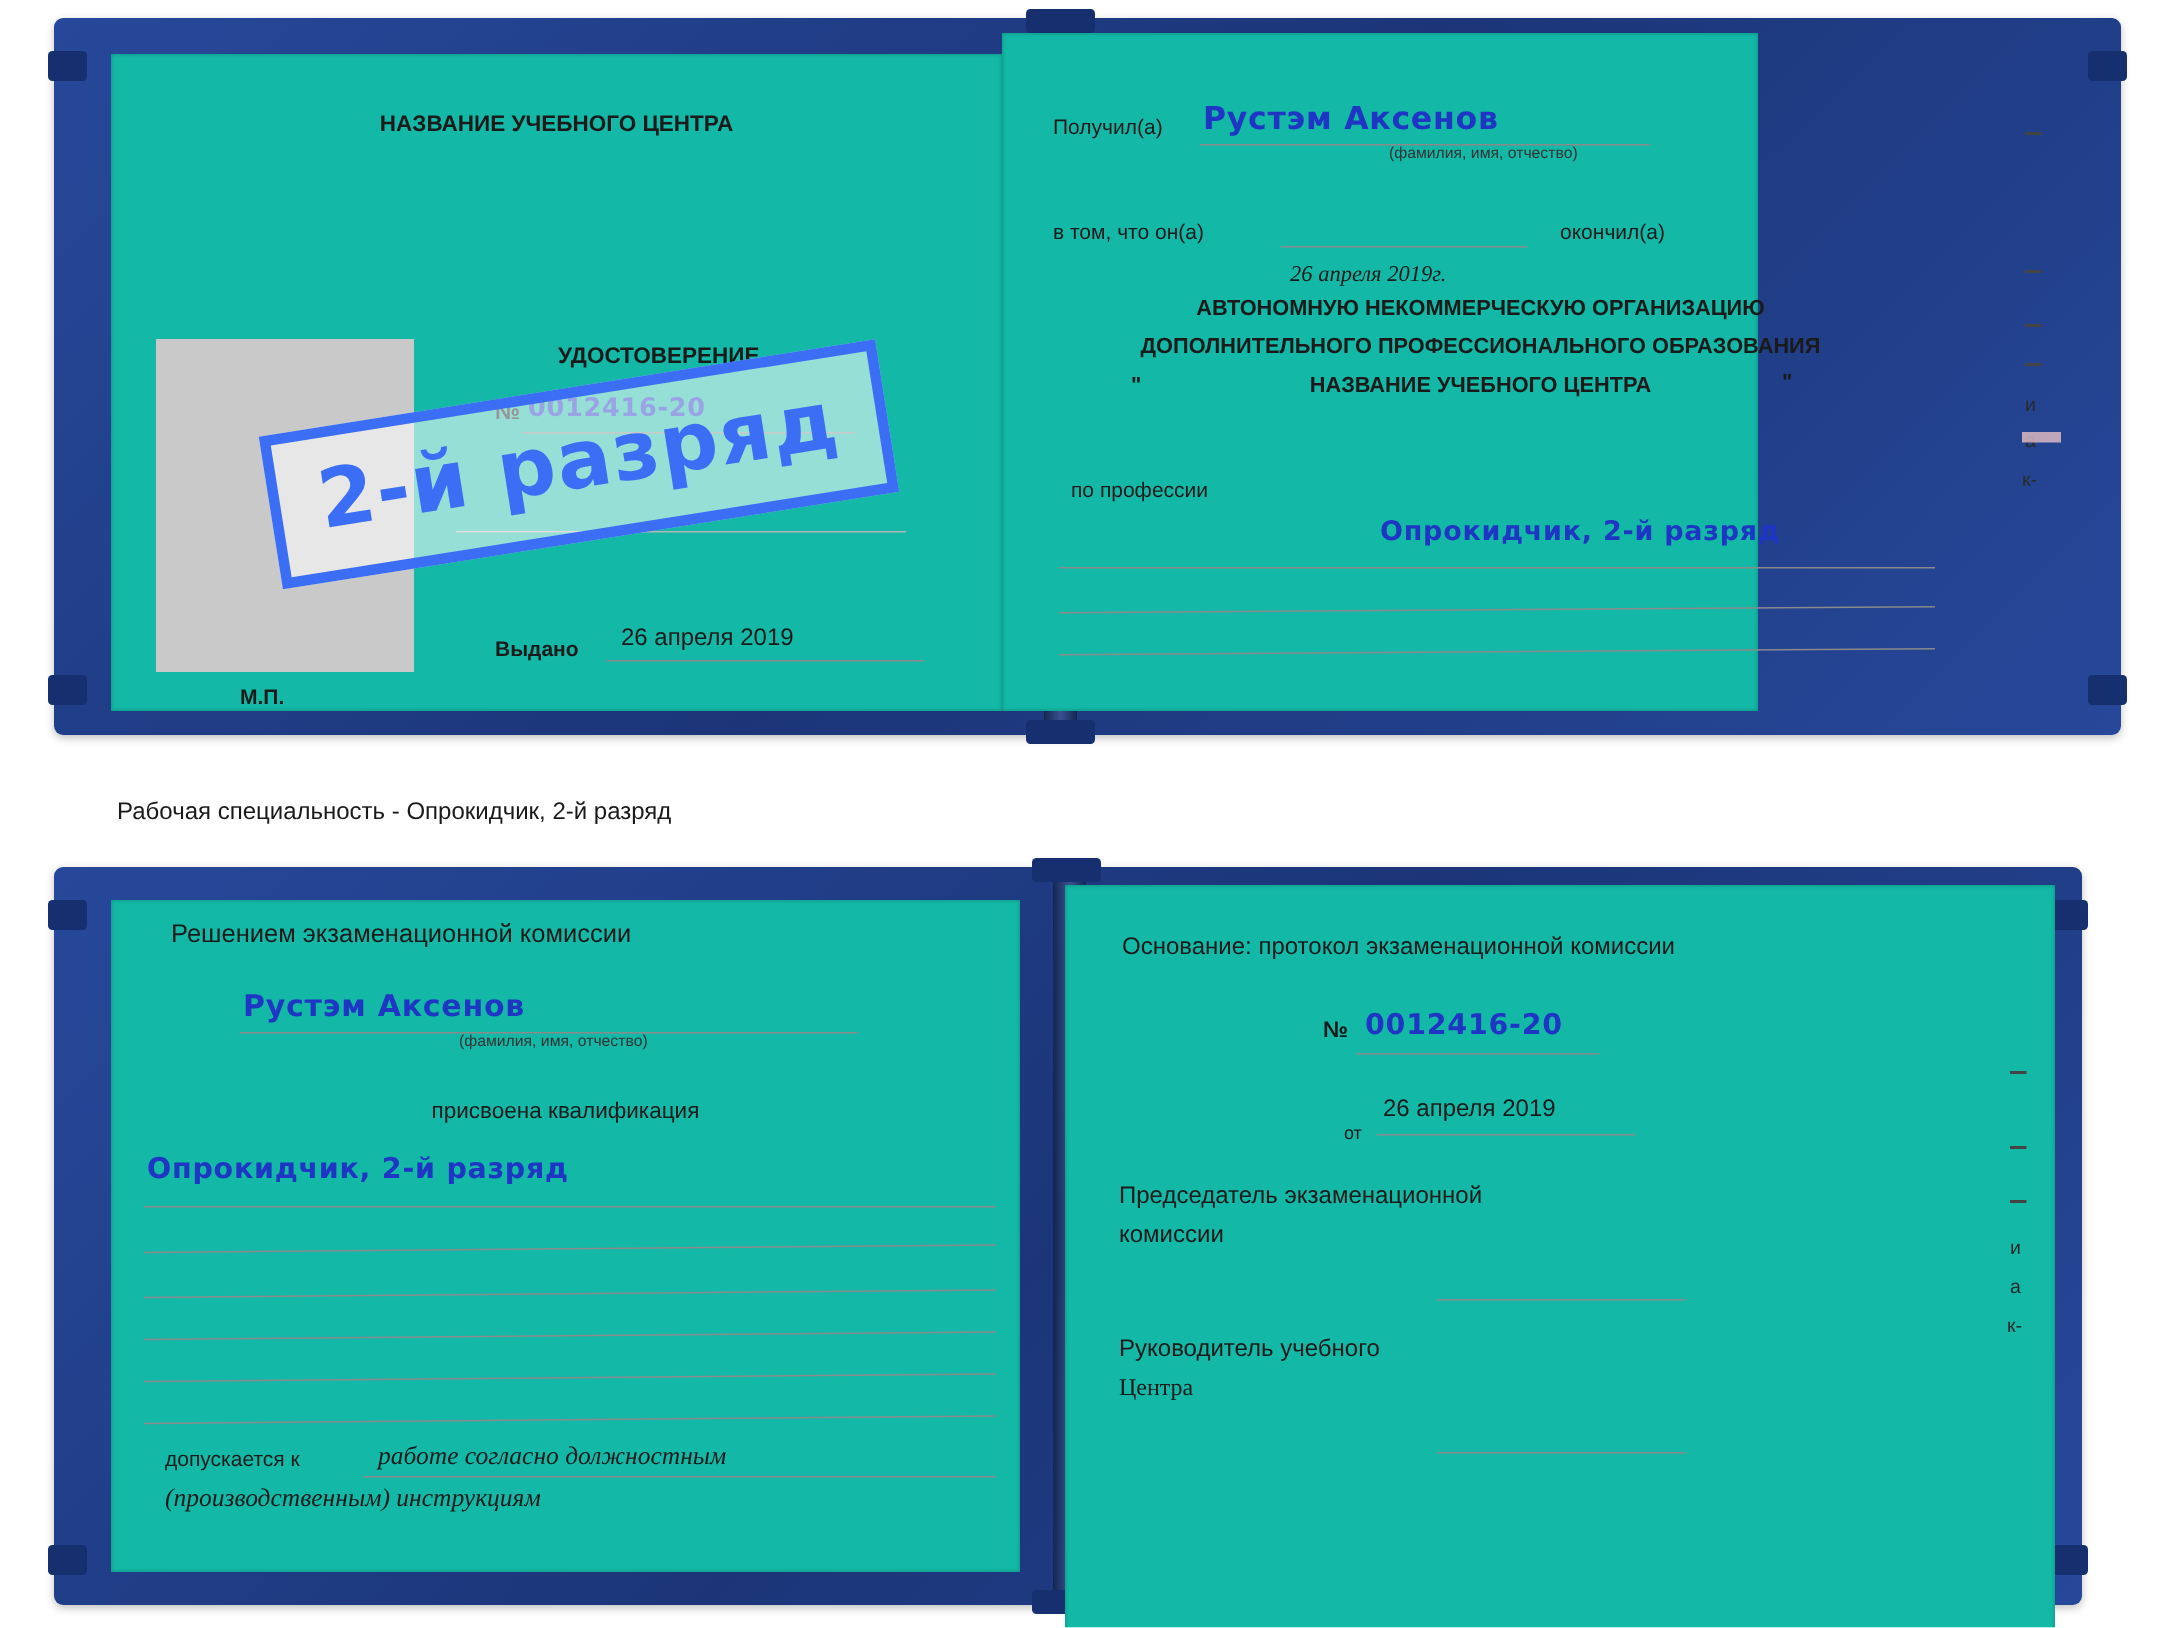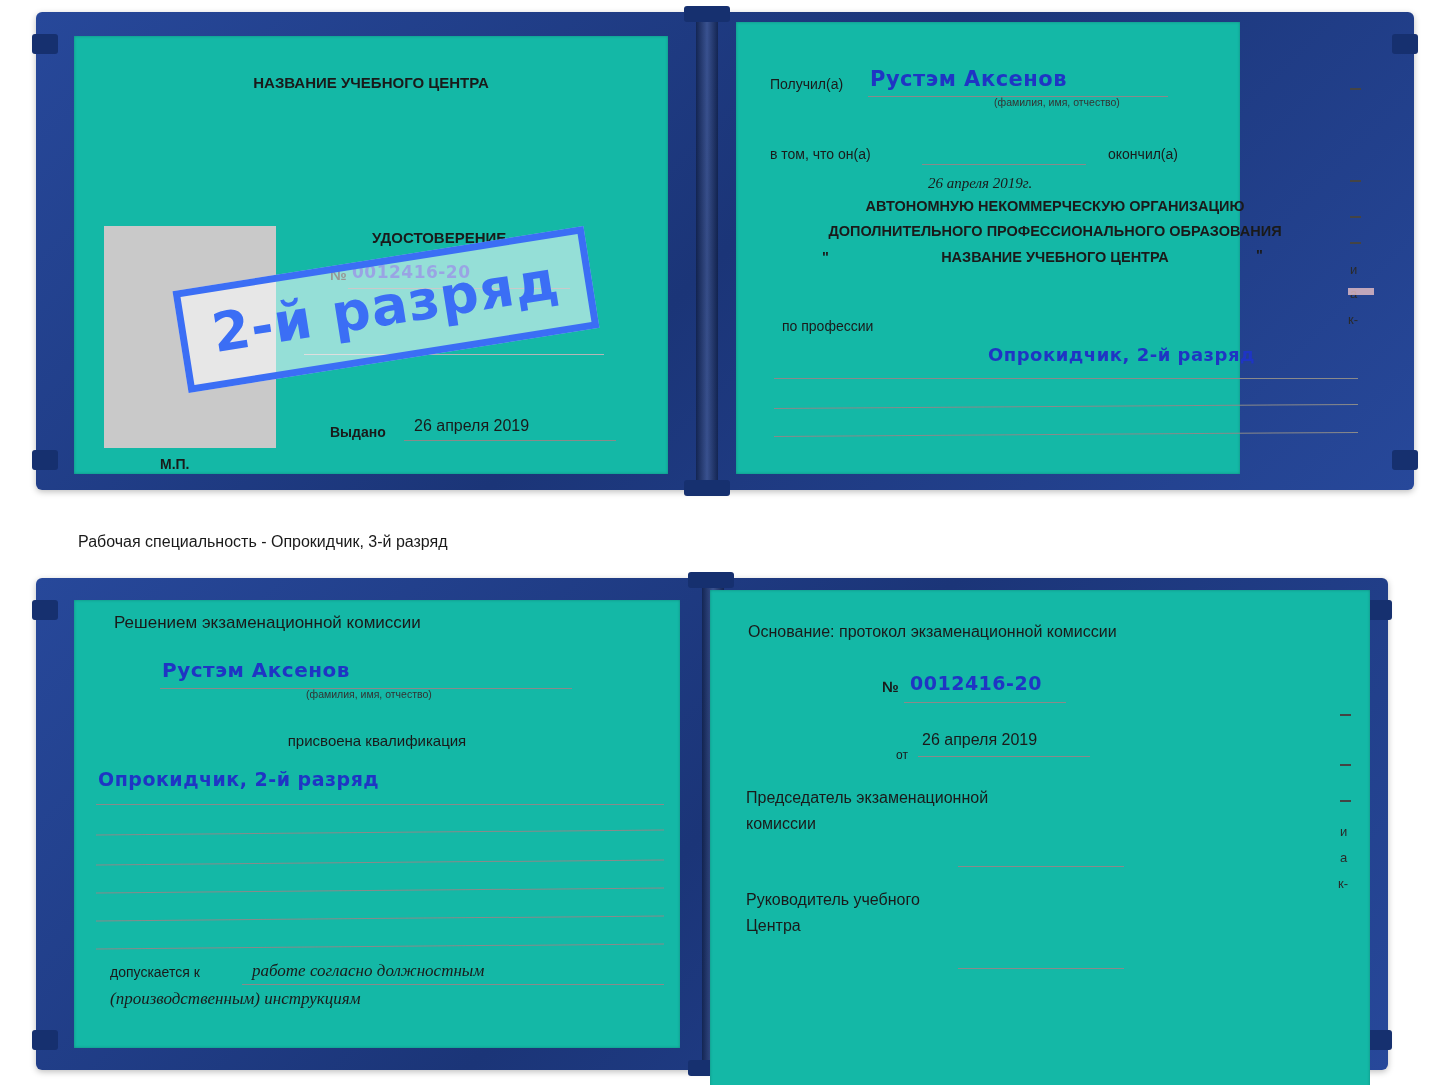--- a/index.html
+++ b/index.html
@@ -158,21 +158,21 @@
 
     <div class="rule light" style="left:230px; top:318px; width:300px;"></div>
 
     <div class="t bold" style="left:256px; top:388px; font-size:14px;">Выдано</div>
     <div class="t" style="left:340px; top:380px; font-size:16px;">26 апреля 2019</div>
     <div class="rule" style="left:330px; top:404px; width:212px;"></div>
 
     <div class="t bold" style="left:86px; top:420px; font-size:14px;">М.П.</div>
   </div>
 
-  <div class="page-sheet" style="left:736px; top:22px; width:504px; height:452px;">
+  <div class="page-sheet" style="left:668px; top:22px; width:504px; height:452px;">
     <div class="t" style="left:34px; top:54px;">Получил(а)</div>
     <div class="t hand" style="left:134px; top:44px; font-size:21px;">Рустэм Аксенов</div>
     <div class="rule" style="left:132px; top:74px; width:300px;"></div>
     <div class="t small" style="left:258px; top:74px;">(фамилия, имя, отчество)</div>
 
     <div class="t" style="left:34px; top:124px;">в том, что он(а)</div>
     <div class="t hand-blk" style="left:192px; top:120px; font-size:15px;margin-top:32px;">26 апреля 2019г.</div>
     <div class="rule" style="left:186px; top:142px; width:164px;"></div>
     <div class="t" style="left:372px; top:124px;">окончил(а)</div>
 
@@ -193,21 +193,21 @@
   <div class="cut" style="left:1350px; top:286px;">а</div>
   <div class="cut" style="left:1348px; top:312px;">к-</div>
   <div class="dash" style="left:1350px; top:88px;"></div>
   <div class="dash" style="left:1350px; top:180px;"></div>
   <div class="dash" style="left:1350px; top:216px;"></div>
   <div class="dash" style="left:1350px; top:242px;"></div>
   <div class="pinkmark" style="left:1348px; top:288px;"></div>
 
   <div class="watermark" style="left:178px; top:258px;">2-й разряд</div>
 
-  <div class="caption">Рабочая специальность - Опрокидчик, 3-й разряд</div>
+  <div class="caption">Рабочая специальность - Опрокидчик, 2-й разряд</div>
 
   <div class="book bottom">
     <div class="nub" style="left:-4px; top:22px;"></div>
     <div class="nub" style="right:-4px; top:22px;"></div>
     <div class="nub" style="left:-4px; bottom:20px;"></div>
     <div class="nub" style="right:-4px; bottom:20px;"></div>
     <div class="spine" style="left:666px;"></div>
     <div class="nub" style="left:652px; top:-6px; width:46px; height:16px;"></div>
     <div class="nub" style="left:652px; bottom:-6px; width:46px; height:16px;"></div>
   </div>
@@ -245,21 +245,21 @@
 
     <div class="t" style="left:186px; top:158px; font-size:12px;">от</div>
     <div class="t" style="left:212px; top:140px; font-size:16px;">26 апреля 2019</div>
     <div class="rule" style="left:208px; top:166px; width:172px;"></div>
 
     <div class="t" style="left:36px; top:198px; font-size:16px;">Председатель экзаменационной</div>
     <div class="t" style="left:36px; top:224px; font-size:16px;">комиссии</div>
     <div class="rule" style="left:248px; top:276px; width:166px;"></div>
 
     <div class="t" style="left:36px; top:300px; font-size:16px;">Руководитель учебного</div>
-    <div class="t" style="left:36px; top:326px; font-size:16px;">Центра</div>
+    <div class="t" style="left:36px; top:326px; font-size:16px;font-family:Liberation Serif, serif;">Центра</div>
     <div class="rule" style="left:248px; top:378px; width:166px;"></div>
   </div>
 
   <div class="cut" style="left:1340px; top:824px;">и</div>
   <div class="cut" style="left:1340px; top:850px;">а</div>
   <div class="cut" style="left:1338px; top:876px;">к-</div>
   <div class="dash" style="left:1340px; top:714px;"></div>
   <div class="dash" style="left:1340px; top:764px;"></div>
   <div class="dash" style="left:1340px; top:800px;"></div>
 

